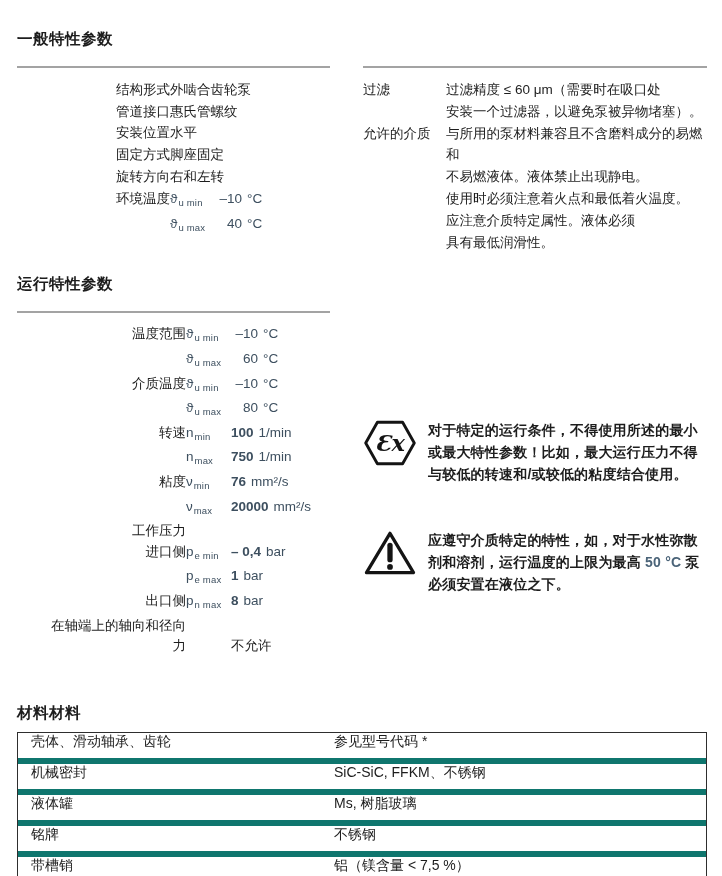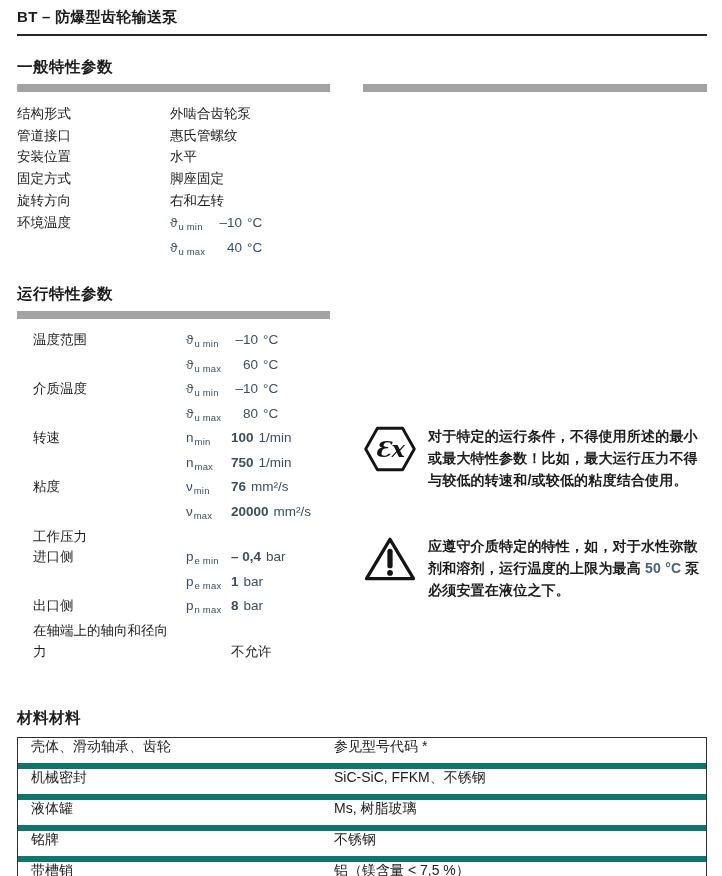--- a/index.html
+++ b/index.html
@@ -12,27 +12,27 @@
 
   h1{
     font-size:15px;font-weight:bold;margin:0;letter-spacing:.3px;
     padding-bottom:7px;border-bottom:2px solid #262626;
   }
   h2{font-size:15.5px;font-weight:bold;margin:0;letter-spacing:.5px;}
 
   .headrow{display:flex;gap:33px;margin-top:21px;align-items:flex-end;}
   .col-l{width:313px;flex:none;box-sizing:border-box;}
   .col-r{flex:1;min-width:0;}
-  .ruled{border-bottom:8px solid #a3a3a3;padding-bottom:6px;}
+  .ruled{border-bottom:2px solid #a3a3a3;padding-bottom:16px;}
   .cols{display:flex;gap:33px;margin-top:11px;align-items:flex-start;}
 
   
   .srow{display:flex;font-size:13.5px;line-height:21.7px;align-items:flex-start;}
   .op .srow{line-height:20.6px;margin-left:16px;}
-  .slabel{width:153px;flex:none;white-space:pre-line;}
+  .slabel{width:153px;flex:none;white-space:pre-line;text-align:right;}
   .sval{flex:1;}
   .vline{color:#3d4f5f;white-space:nowrap;}
   .symwrap{display:inline-block;width:45px;}
   .ssub{font-size:9.5px;vertical-align:-3px;margin-left:1px;letter-spacing:.2px;}
   .numr{display:inline-block;width:27px;text-align:right;margin-right:5px;}
   .numl{margin-right:5px;font-weight:bold;}
   .val-cjk{color:#1d1d1d;}
   .indent-val{margin-left:45px;color:#1d1d1d;}
   .row-bottom{align-items:flex-end;}
 
@@ -59,21 +59,20 @@
   .mlabel{width:316px;flex:none;padding-left:13px;box-sizing:border-box;}
   .mvalue{flex:1;}
 
   svg{display:block;}
 </style>
 </head>
 <body>
 
 <div class="page">
 
-  <h1>BT – 防爆型齿轮输送泵</h1>
 
   <section>
     <div class="headrow">
       <h2 class="col-l ruled">一般特性参数</h2>
       <div class="col-r ruled"></div>
     </div>
     <div class="cols">
       <div class="col-l">
         <div class="srow">
           <div class="slabel">结构形式</div>
@@ -98,20 +97,35 @@
         <div class="srow">
           <div class="slabel">环境温度</div>
           <div class="sval">
             <div class="vline">
               <span class="symwrap"><span>ϑ</span><span class="ssub">u min</span></span><span class="numr">–10</span><span>°C</span>
             </div>
             <div class="vline">
               <span class="symwrap"><span>ϑ</span><span class="ssub">u max</span></span><span class="numr">40</span><span>°C</span>
             </div>
           </div>
+        </div>
+      </div>
+      <div class="col-r">
+        <div class="rrow">
+          <div class="rlabel">过滤</div>
+          <div class="rtext">过滤精度 ≤ 60 μm（需要时在吸口处
+安装一个过滤器，以避免泵被异物堵塞）。</div>
+        </div>
+        <div class="rrow">
+          <div class="rlabel">允许的介质</div>
+          <div class="rtext">与所用的泵材料兼容且不含磨料成分的易燃和
+不易燃液体。液体禁止出现静电。
+使用时必须注意着火点和最低着火温度。
+应注意介质特定属性。液体必须
+具有最低润滑性。</div>
         </div>
       </div>
     </div>
   </section>
 
   <section>
     <div class="headrow">
       <h2 class="col-l ruled">运行特性参数</h2>
       <div class="col-r"></div>
     </div>

